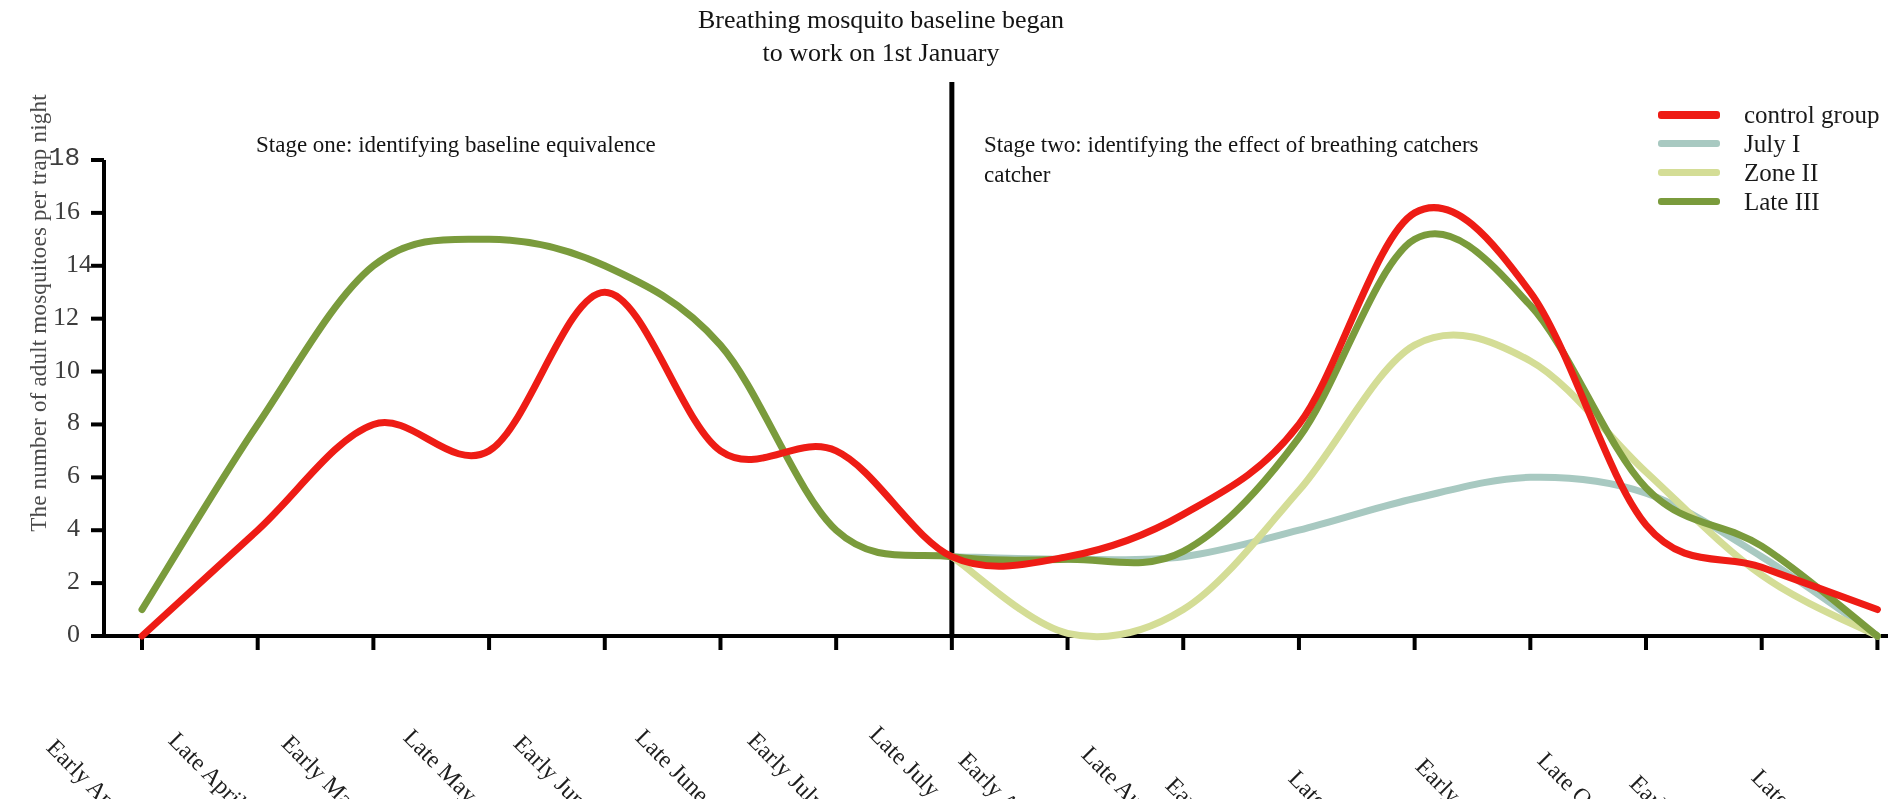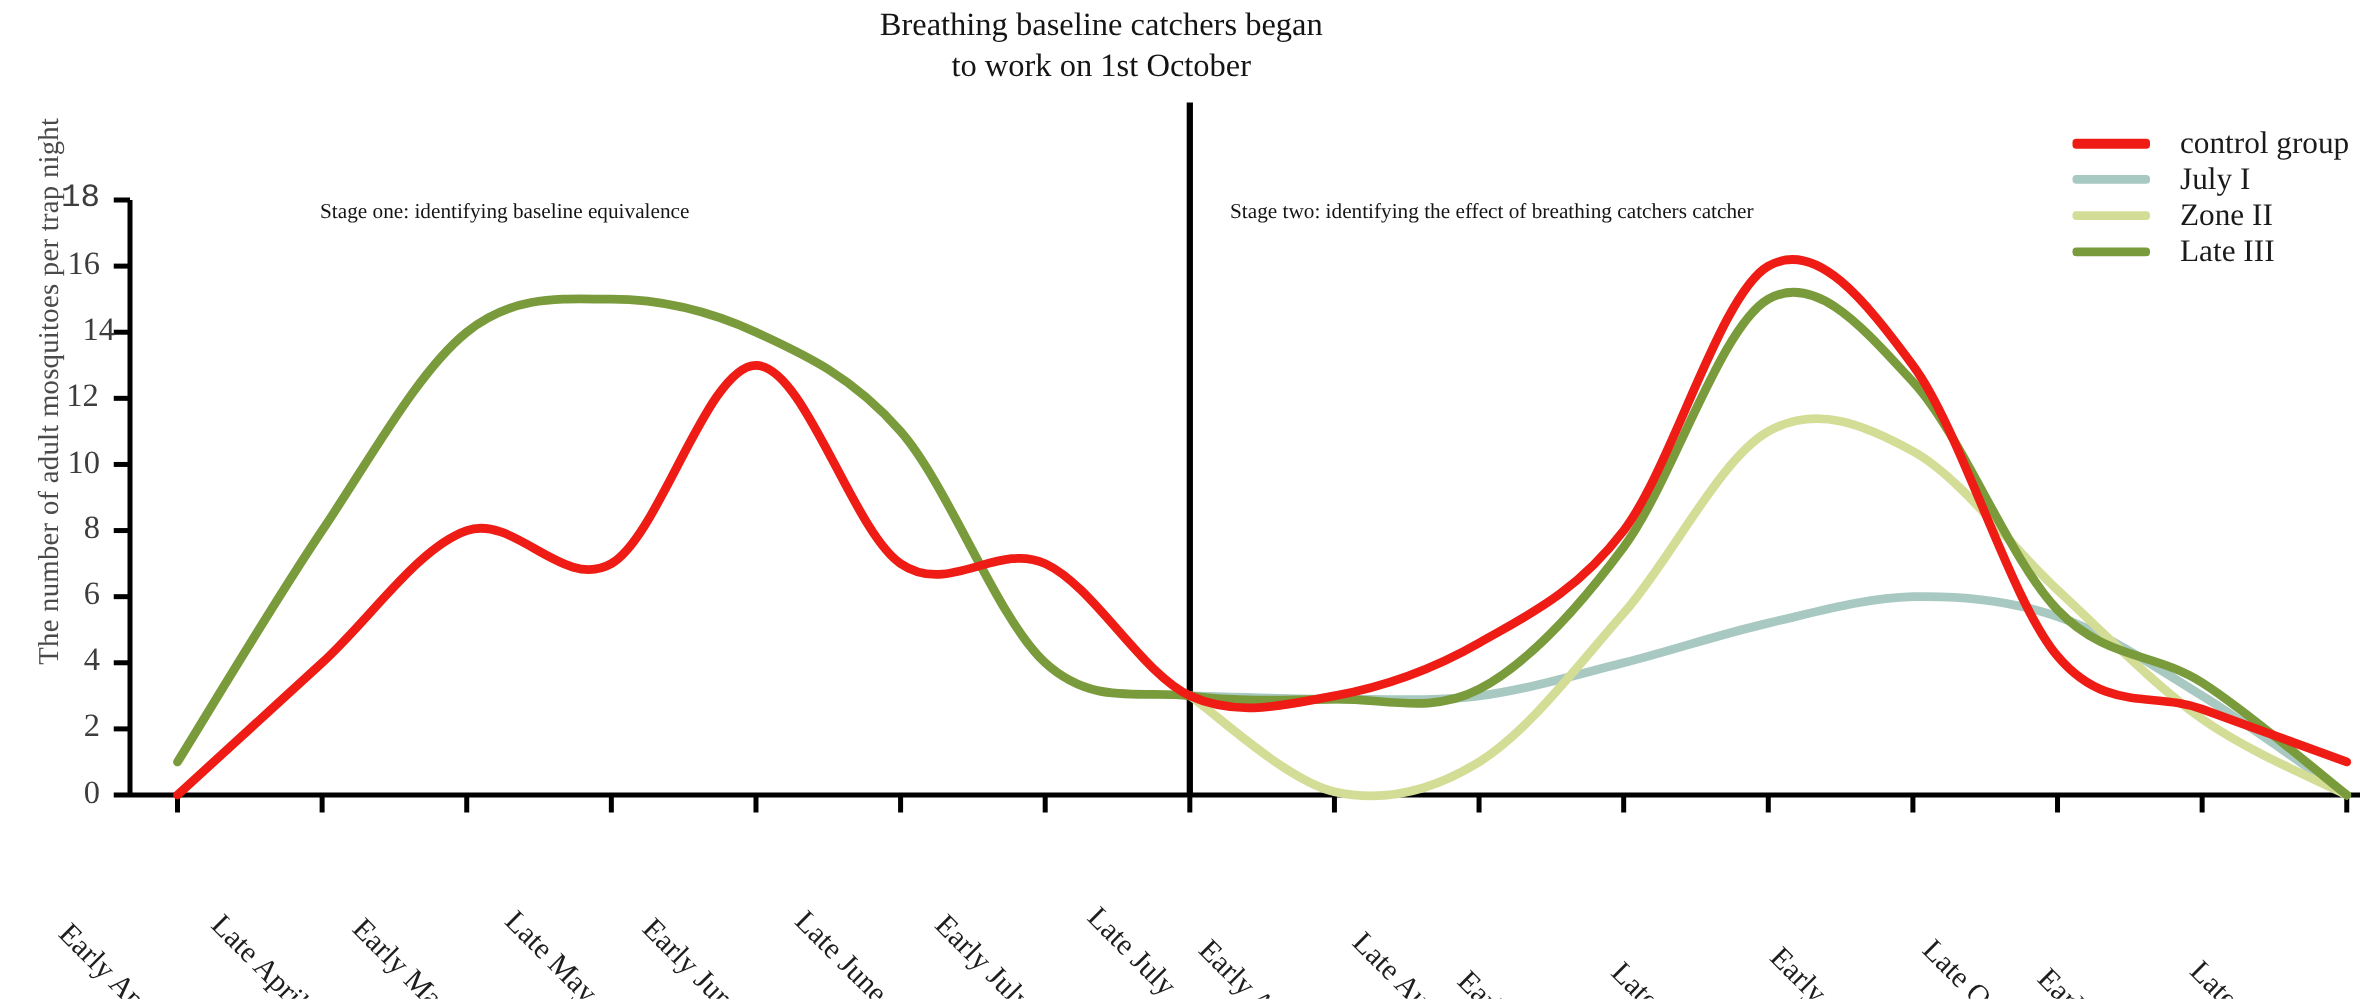--- a/index.html
+++ b/index.html
@@ -7,23 +7,22 @@
 
   #chart-root{position:absolute;left:0;top:0;width:1902px;height:799px;}
 
   .annotation-top{
     position:absolute; left:621px; top:4px; width:520px;
     text-align:center; font-size:26px; color:#141414; line-height:1.25;
     font-family:"Liberation Serif",serif;
   }
 
   .stage-label{
-    position:absolute; font-size:17px; color:#141414; line-height:1.32;
+    position:absolute; font-size:23px; color:#141414; line-height:1.32;
     font-family:"Liberation Serif",serif;
-    margin-top:28px;
   }
   #stage-one-label{ left:256px; top:130px; width:560px; }
   #stage-two-label{ left:984px; top:130px; width:520px; }
 
   .y-axis-title{
     position:absolute; left:-196px; top:300px; width:470px;
     transform:rotate(-90deg); transform-origin:center center;
     font-size:23px; color:#4a4a4a; text-align:center; letter-spacing:.2px;
     font-family:"Liberation Serif",serif;
   }
@@ -46,22 +45,22 @@
   .legend-row{display:flex;align-items:center;height:29px;gap:15px;}
   .legend-swatch{display:block;width:62px;border-radius:3px;margin-right:9px;}
   .legend-text{font-size:25px;color:#1a1a1a;font-family:"Liberation Serif",serif;line-height:1;}
 </style>
 </head>
 <body>
 
 <div id="chart-root">
 
   <div class="annotation-top">
-    <div>Breathing baseline catchers began</div>
-    <div>to work on 1st October</div>
+    <div>Breathing mosquito baseline began</div>
+    <div>to work on 1st January</div>
   </div>
 
   <div class="stage-label" id="stage-one-label">Stage one: identifying baseline equivalence</div>
   <div class="stage-label" id="stage-two-label">Stage two: identifying the effect of breathing catchers catcher</div>
 
   <div class="y-axis-title">The number of adult mosquitoes per trap night</div>
 
   <svg id="plot-svg" viewBox="0 0 1902 799" preserveAspectRatio="none">
     <g id="axes-group">
         <line x1="104" y1="160" x2="104" y2="636" stroke="#000" stroke-width="4"></line>

